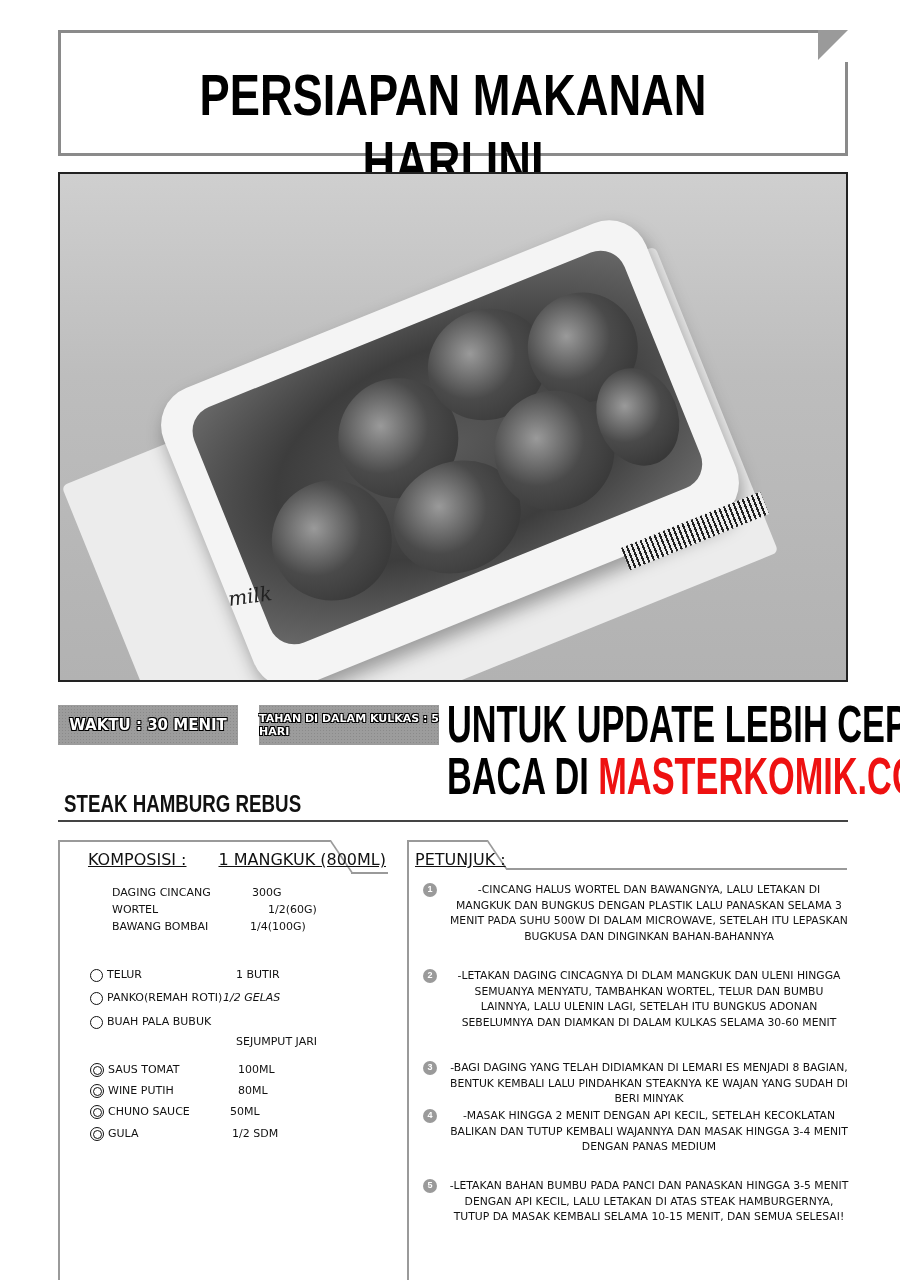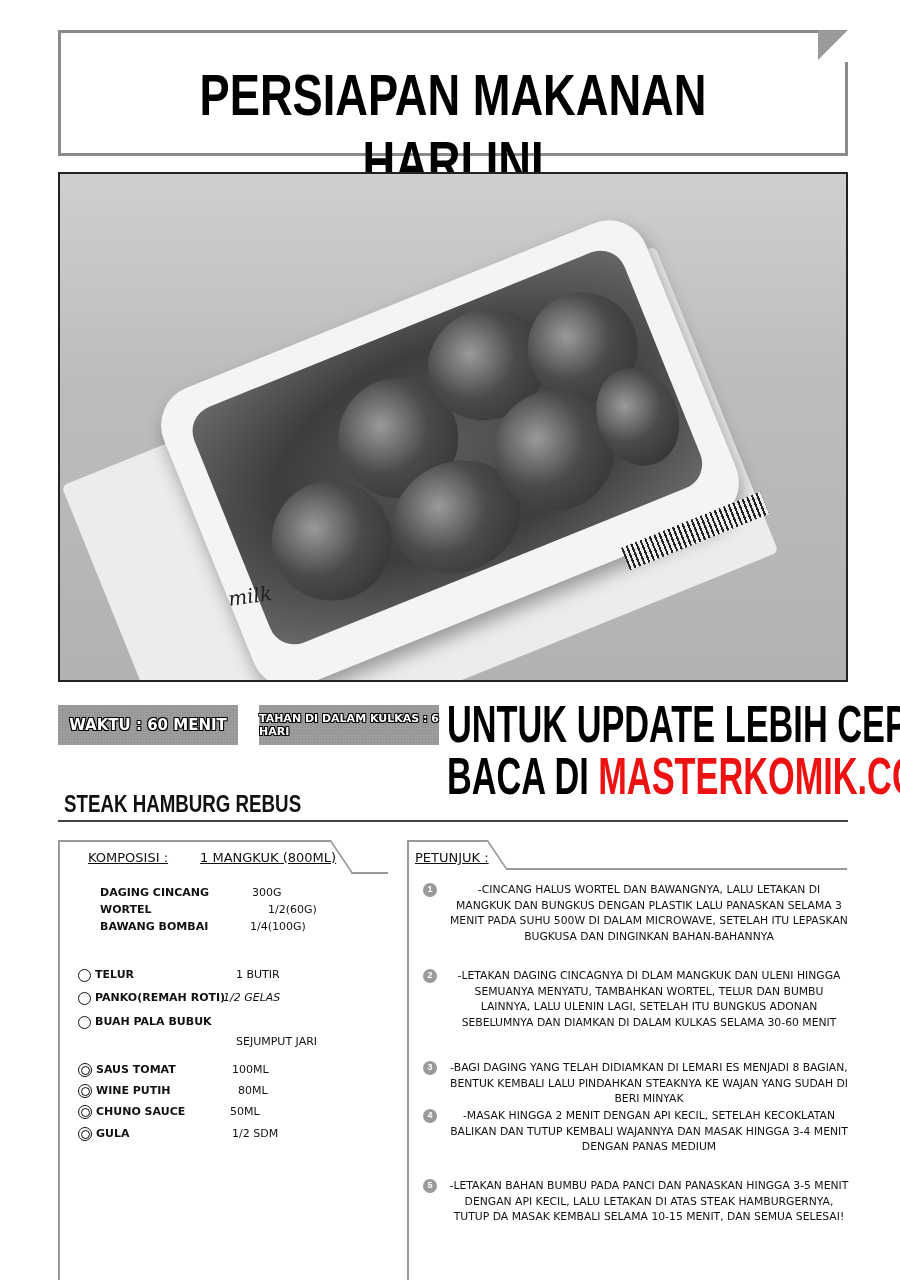--- a/index.html
+++ b/index.html
@@ -99,27 +99,27 @@
     .panel-left .edge-top { position: absolute; left: 0; top: 2px; width: 272px; height: 2px; background: #9a9a9a; }
     .panel-left .edge-slant { position: absolute; left: 271px; top: 2px; width: 2px; height: 34px; background: #9a9a9a; transform: skewX(34deg); transform-origin: top; }
     .panel-left .edge-top2 { position: absolute; left: 293px; top: 34px; width: 37px; height: 2px; background: #9a9a9a; }
 
     .panel-right { position: absolute; left: 407px; top: 838px; width: 440px; height: 440px; text-align: center; }
     .panel-right .edge-left { position: absolute; left: 0; top: 2px; width: 2px; height: 440px; background: #9a9a9a; }
     .panel-right .edge-top { position: absolute; left: 0; top: 2px; width: 80px; height: 2px; background: #9a9a9a; }
     .panel-right .edge-slant { position: absolute; left: 79px; top: 2px; width: 2px; height: 30px; background: #9a9a9a; transform: skewX(34deg); transform-origin: top; }
     .panel-right .edge-top2 { position: absolute; left: 100px; top: 30px; width: 340px; height: 2px; background: #9a9a9a; }
 
-    .panel-heading { position: absolute; font-size: 13px; text-decoration: underline; white-space: nowrap; }
+    .panel-heading { position: absolute; font-size: 16px; text-decoration: underline; white-space: nowrap; }
     .composition-heading { left: 30px; top: 12px; }
     .composition-heading .yield { margin-left: 32px; }
     .directions-heading { left: 8px; top: 12px; }
 
     .ing-row { position: absolute; font-size: 11px; white-space: nowrap; }
-    .ing-row .name { position: absolute; left: 0; font-weight: bold; }
+    .ing-row .name { position: absolute; left: 12px; }
     .ing-row .qty { position: absolute; }
     .marker { display: inline-block; vertical-align: middle; margin-right: 4px; }
     .marker-circle { width: 13px; height: 13px; border: 1.5px solid #111; border-radius: 50%; }
     .marker-double { width: 14px; height: 14px; border: 1.5px solid #111; border-radius: 50%; position: relative; }
     .marker-double::after { content: ""; position: absolute; left: 2px; top: 2px; width: 7px; height: 7px; border: 1.5px solid #111; border-radius: 50%; }
 
     .step { position: absolute; left: 16px; width: 420px; font-size: 10.8px; line-height: 15.5px; }
     .step .num {
       position: absolute; left: 0; top: 1px; width: 14px; height: 14px; border-radius: 50%;
       background: #9a9a9a; color: #fff; font-size: 9px; font-weight: 700;
@@ -145,22 +145,22 @@
       <div class="patty" style="left:340px;top:30px;width:110px;height:110px;"></div>
       <div class="patty" style="left:150px;top:140px;width:130px;height:110px;"></div>
       <div class="patty" style="left:270px;top:110px;width:120px;height:120px;"></div>
       <div class="patty" style="left:380px;top:120px;width:80px;height:100px;"></div>
     </div>
   </div>
   <div class="stripes"></div>
   <div class="milk-label">milk</div>
 </div>
 
-<div class="badge badge-time">WAKTU : 60 MENIT</div>
-<div class="badge badge-storage">TAHAN DI DALAM KULKAS : 6 HARI</div>
+<div class="badge badge-time">WAKTU : 30 MENIT</div>
+<div class="badge badge-storage">TAHAN DI DALAM KULKAS : 5 HARI</div>
 
 <div class="promo">
   <div>UNTUK UPDATE LEBIH CEPAT:</div>
   <div><span>BACA DI </span><span class="site">MASTERKOMIK.COM</span></div>
 </div>
 
 <div class="recipe-name">STEAK HAMBURG REBUS</div>
 <div class="divider"></div>
 
 <div class="panel-left hand">
@@ -194,21 +194,21 @@
     <span class="name"><span class="marker marker-circle"></span><span>PANKO(REMAH ROTI)</span></span>
     <span class="qty" style="left:145px;font-style:italic;">1/2 GELAS</span>
   </div>
   <div class="ing-row" style="left:20px;top:177px;">
     <span class="name"><span class="marker marker-circle"></span><span>BUAH PALA BUBUK</span></span>
     <span class="qty" style="left:158px;margin-top:20px;">SEJUMPUT JARI</span>
   </div>
 
   <div class="ing-row" style="left:20px;top:225px;">
     <span class="name"><span class="marker marker-double"></span><span>SAUS TOMAT</span></span>
-    <span class="qty" style="left:154px;">100ML</span>
+    <span class="qty" style="left:160px;">100ML</span>
   </div>
   <div class="ing-row" style="left:20px;top:246px;">
     <span class="name"><span class="marker marker-double"></span><span>WINE PUTIH</span></span>
     <span class="qty" style="left:160px;">80ML</span>
   </div>
   <div class="ing-row" style="left:20px;top:267px;">
     <span class="name"><span class="marker marker-double"></span><span>CHUNO SAUCE</span></span>
     <span class="qty" style="left:152px;">50ML</span>
   </div>
   <div class="ing-row" style="left:20px;top:289px;">

